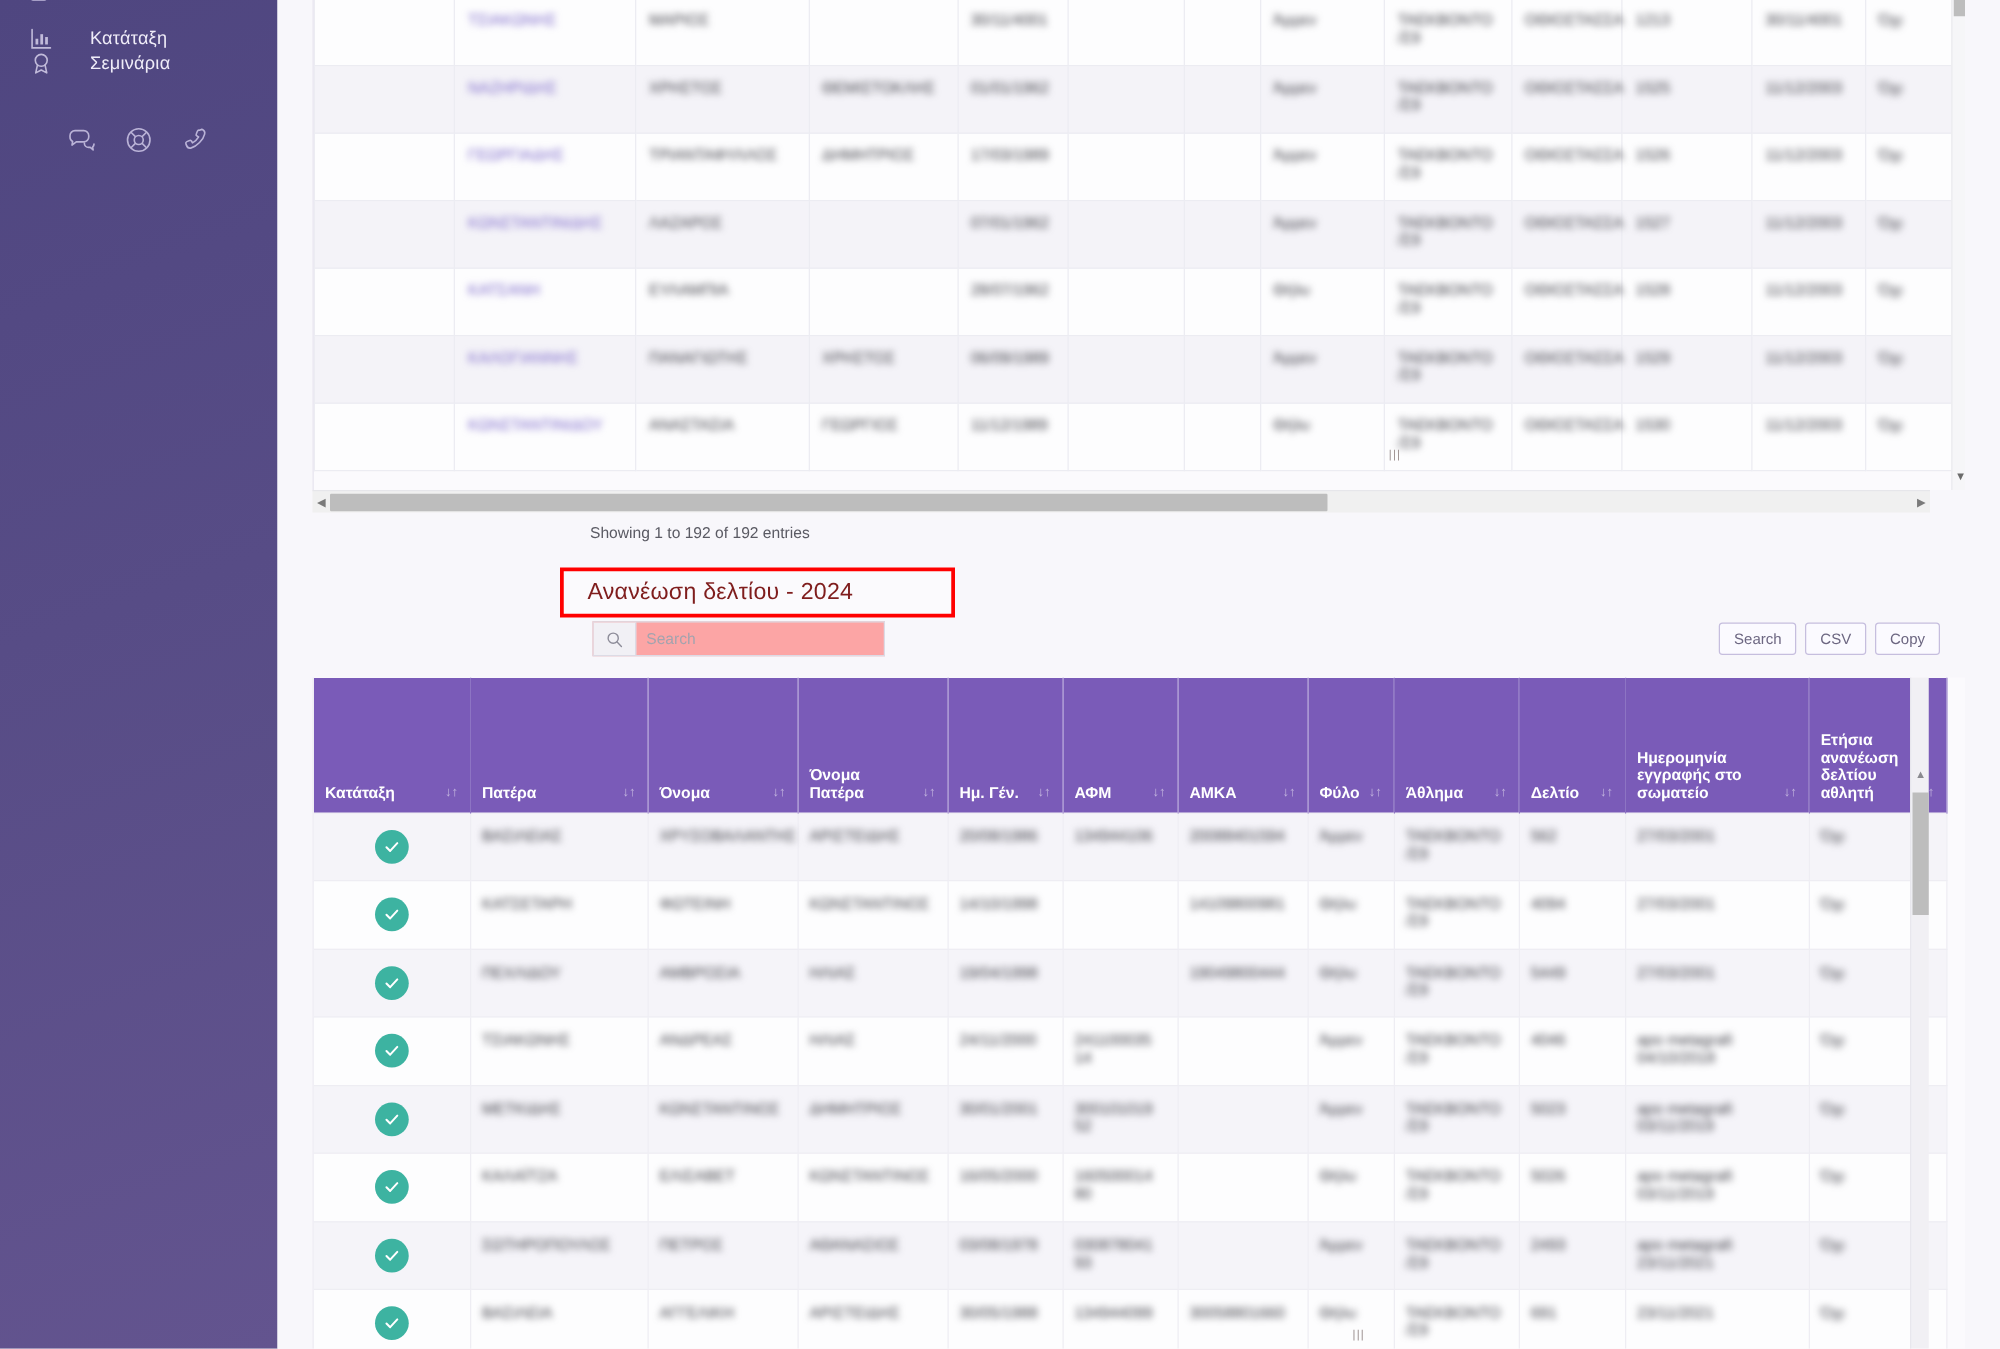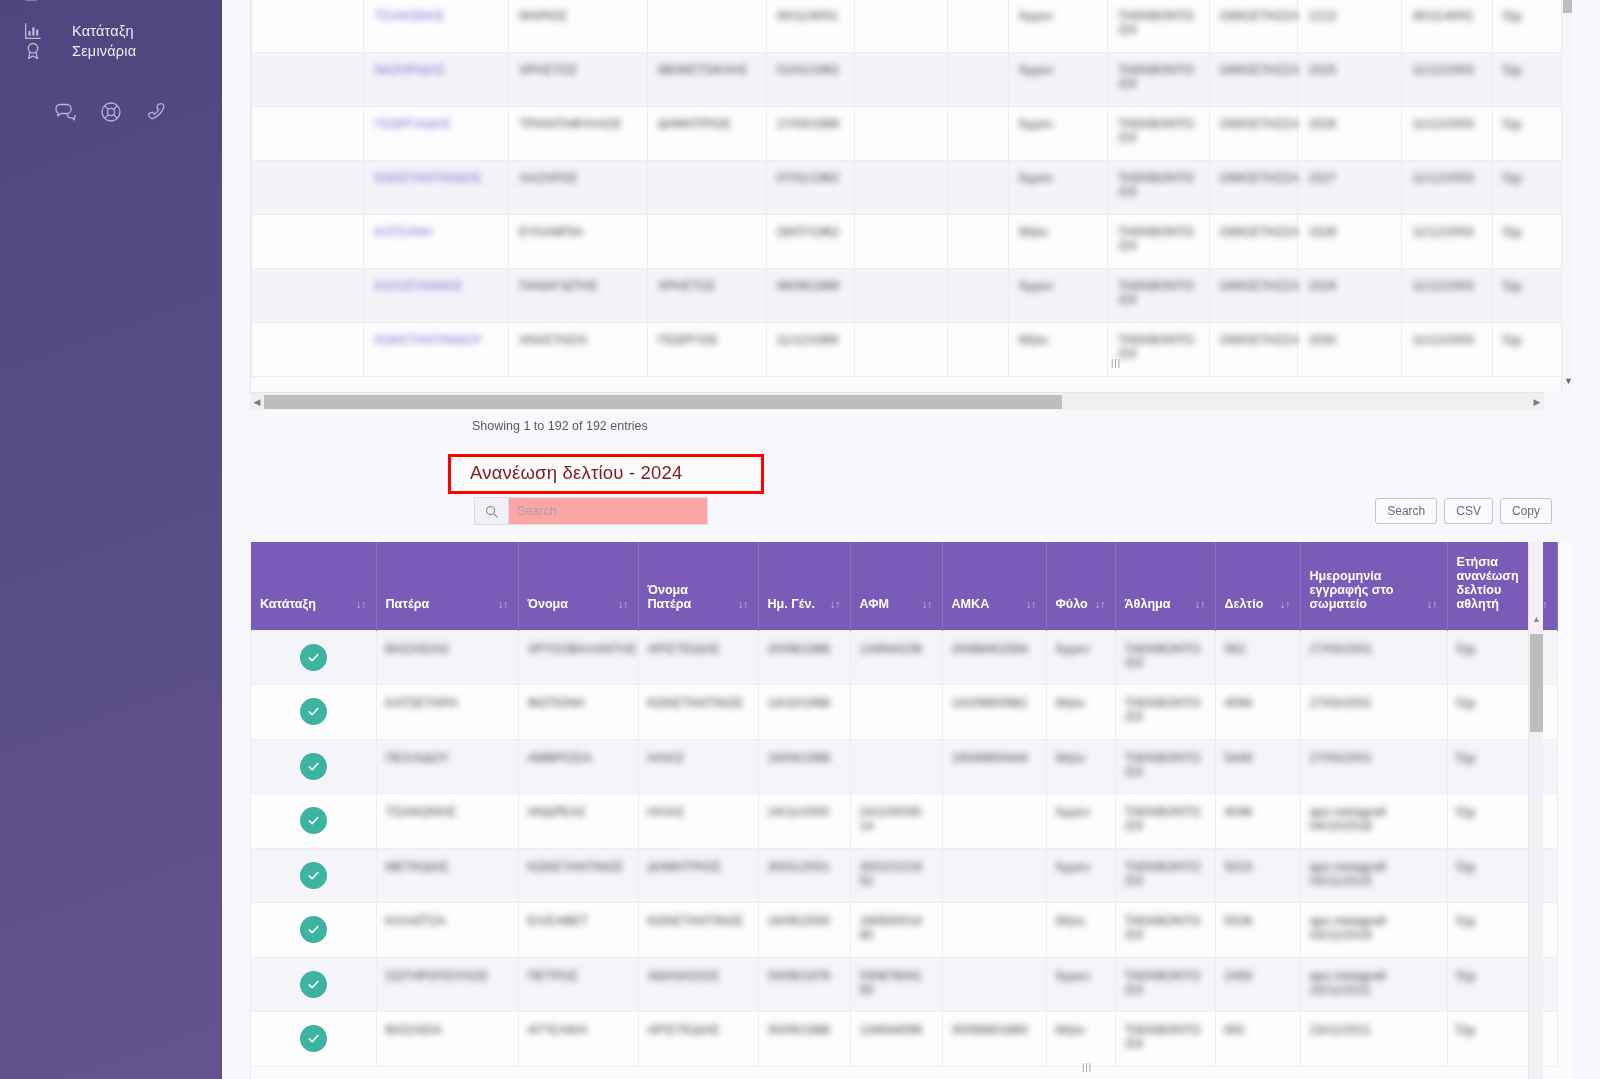--- a/index.html
+++ b/index.html
@@ -159,22 +159,22 @@
     overflow: hidden;
     background: #fbfafd;
     border-left: 1px solid #eceaf2;
   }
   #lower-table { width: 1306px; border-collapse: collapse; table-layout: fixed; }
   #lower-table thead th {
     background: #7a5bb8; color: #ffffff;
     font-size: 12.6px; font-weight: bold;
     text-align: left;
     vertical-align: bottom;
-    padding: 8px 9px 19px 9px;
-    height: 88px;
+    padding: 8px 9px 9px 9px;
+    height: 108px;
     border-right: 1px solid #8d74c3;
     position: relative;
     cursor: pointer;
   }
   #lower-table thead th .th-in { display: flex; align-items: flex-end; justify-content: space-between; gap: 4px; }
   #lower-table thead th .sort { opacity: .55; font-size: 10.5px; flex: none; line-height: 1.2; }
   #lower-table tbody td {
     border: 1px solid #eeedf3;
     border-left: none;
     padding: 11px 9px;

